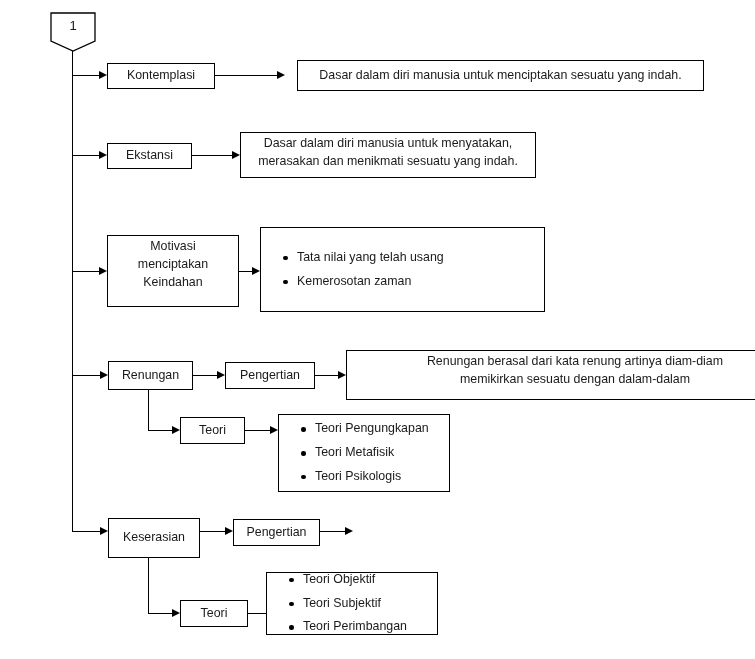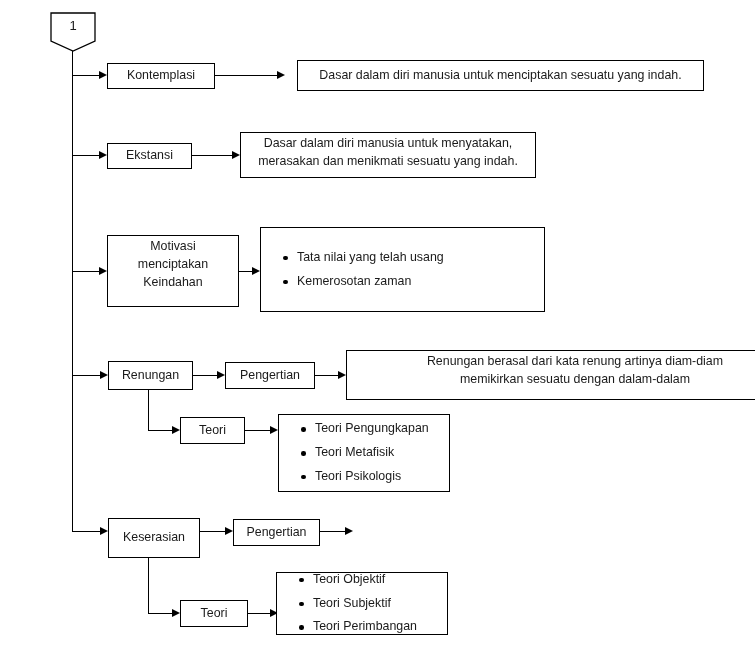--- a/index.html
+++ b/index.html
@@ -183,21 +183,21 @@
   <div class="box" style="left:233px; top:519px; width:87px; height:27px;">Pengertian</div>
   <div class="hline" style="left:320px; top:531px; width:25px;"></div>
   <div class="arrow" style="left:345px; top:526.5px;"></div>
 
   <div class="vline" style="left:148px; top:546px; height:68px;"></div>
   <div class="hline" style="left:148px; top:613px; width:24px;"></div>
   <div class="arrow" style="left:172px; top:609px;"></div>
   <div class="box" style="left:180px; top:600px; width:68px; height:27px;">Teori</div>
   <div class="hline" style="left:248px; top:613px; width:22px;"></div>
   <div class="arrow" style="left:270px; top:609px;"></div>
-  <div class="bulletbox" style="left:276px; top:572px; width:172px; height:63px;">
+  <div class="bulletbox" style="left:266px; top:572px; width:172px; height:63px;">
     <ul>
       <li>Teori Objektif</li>
       <li>Teori Subjektif</li>
       <li>Teori Perimbangan</li>
     </ul>
   </div>
 
 </div>
 
 </body></html>

